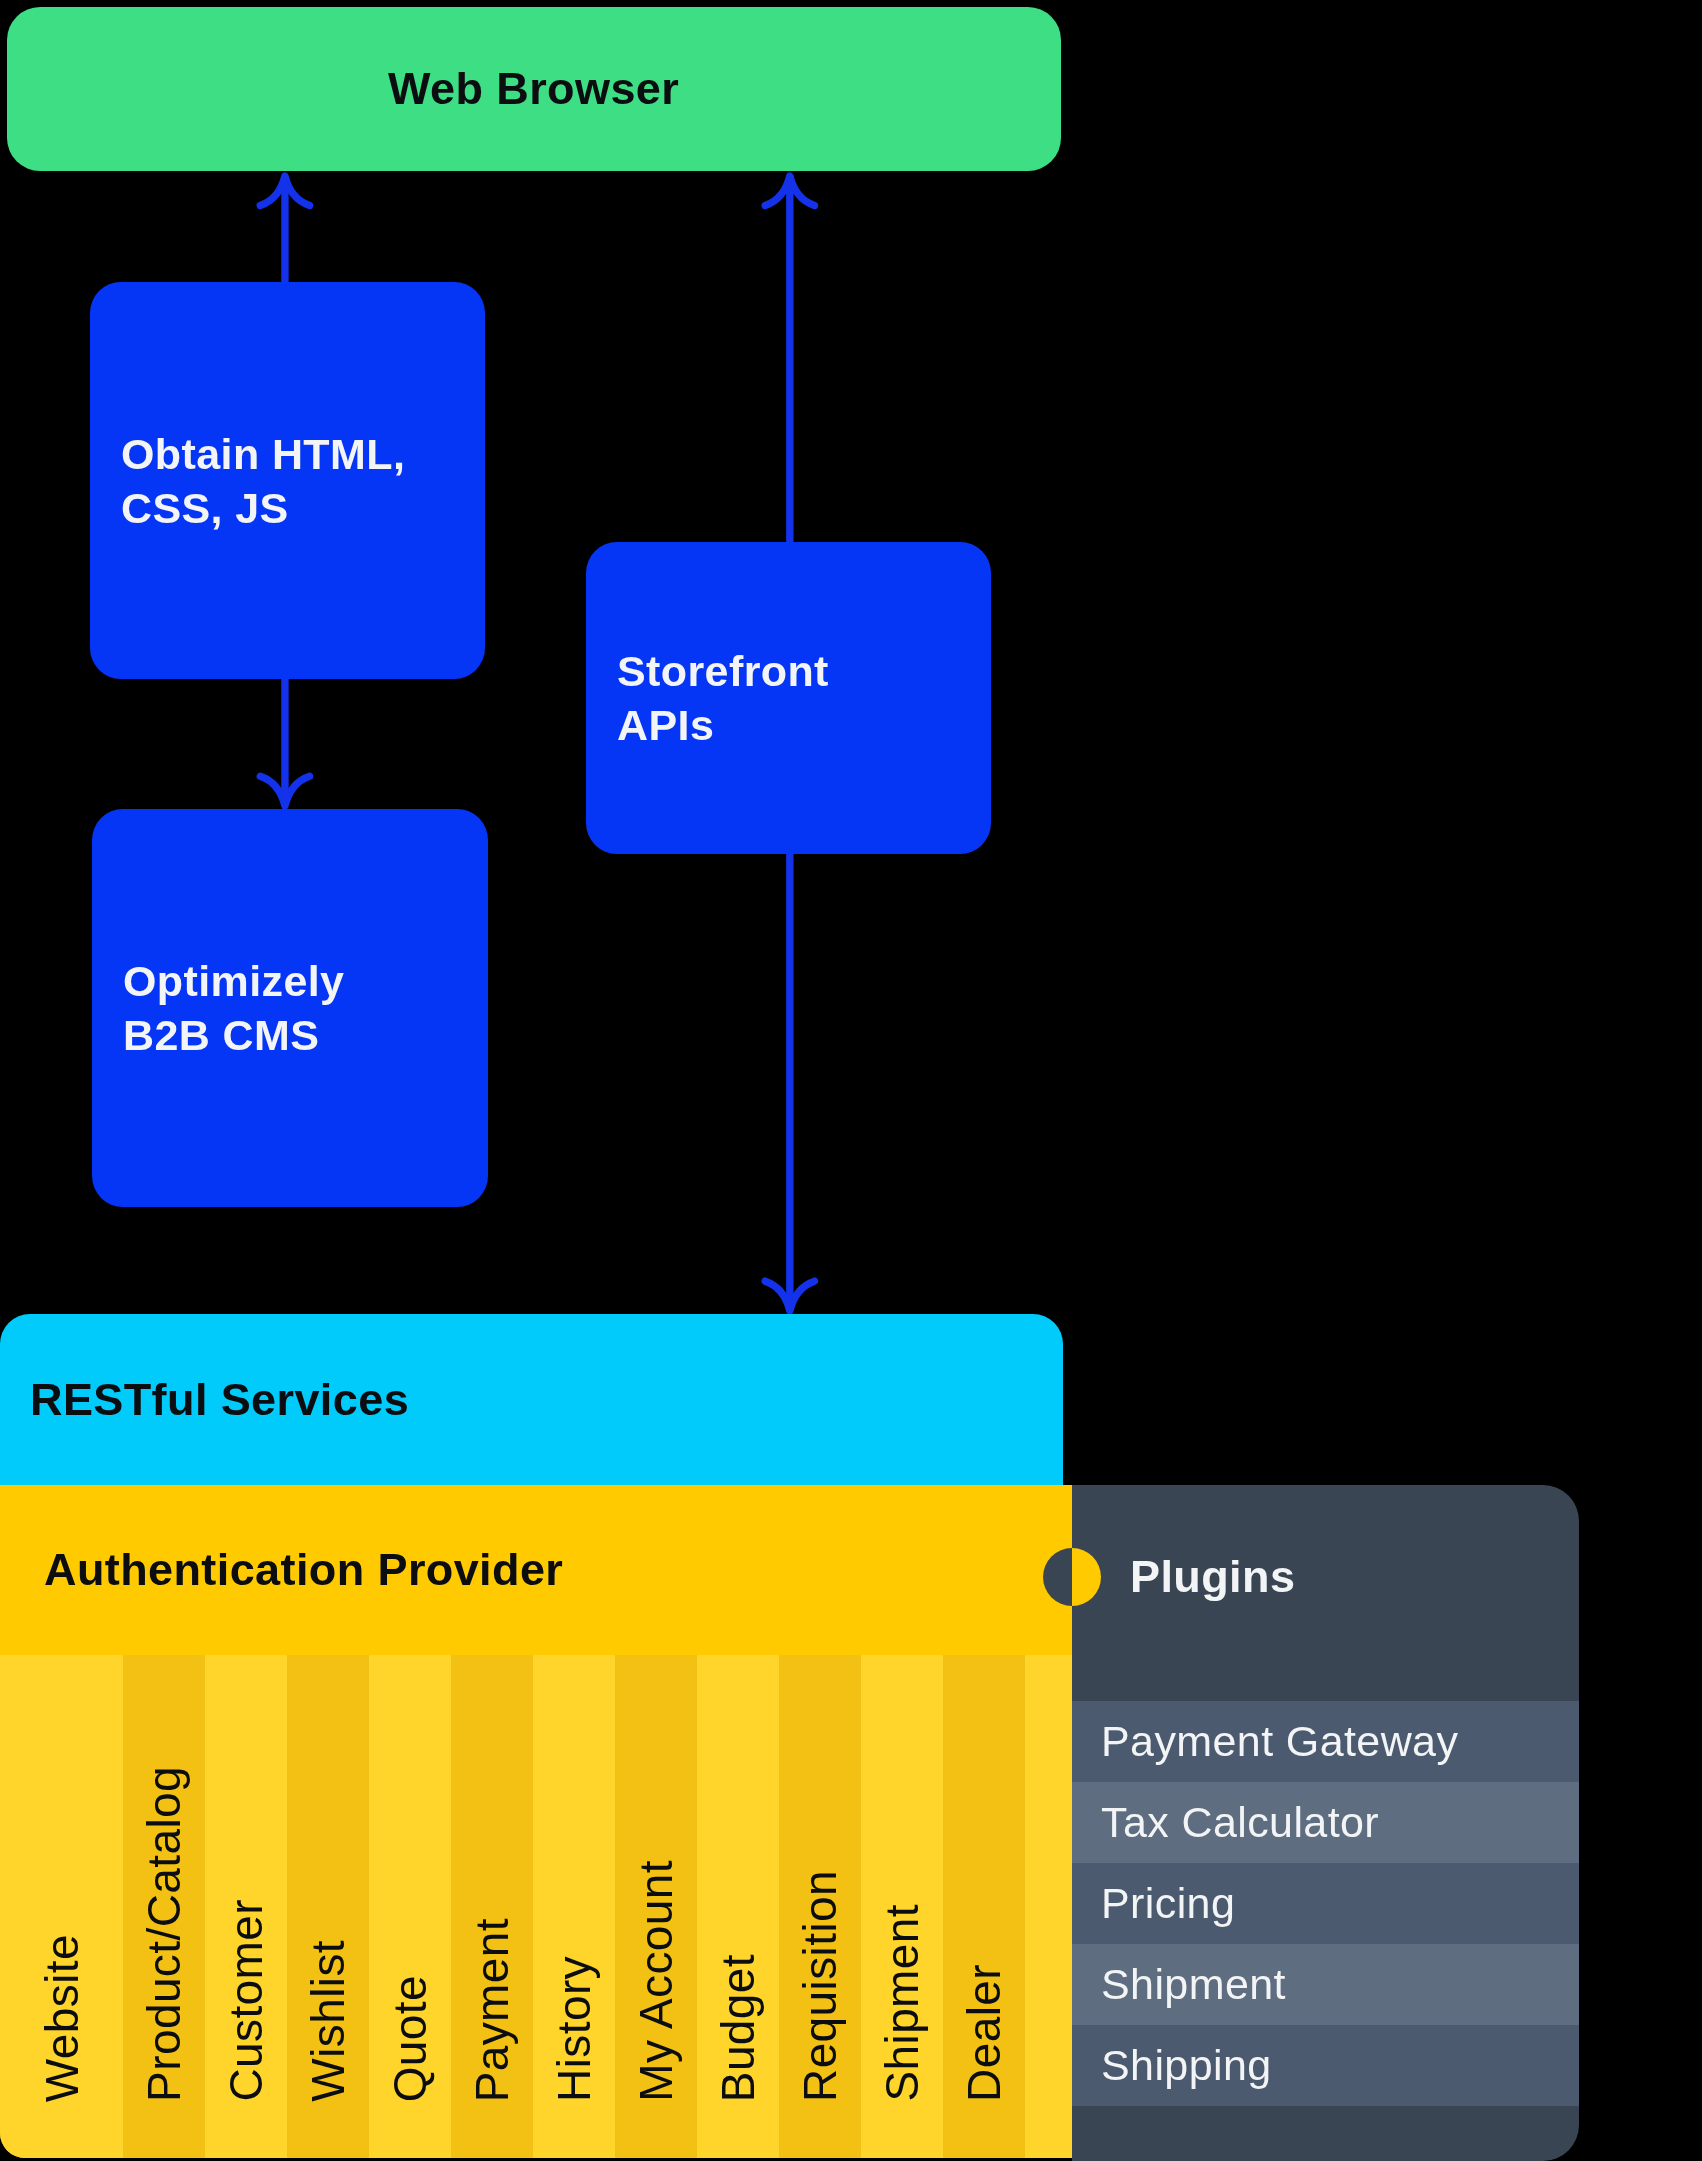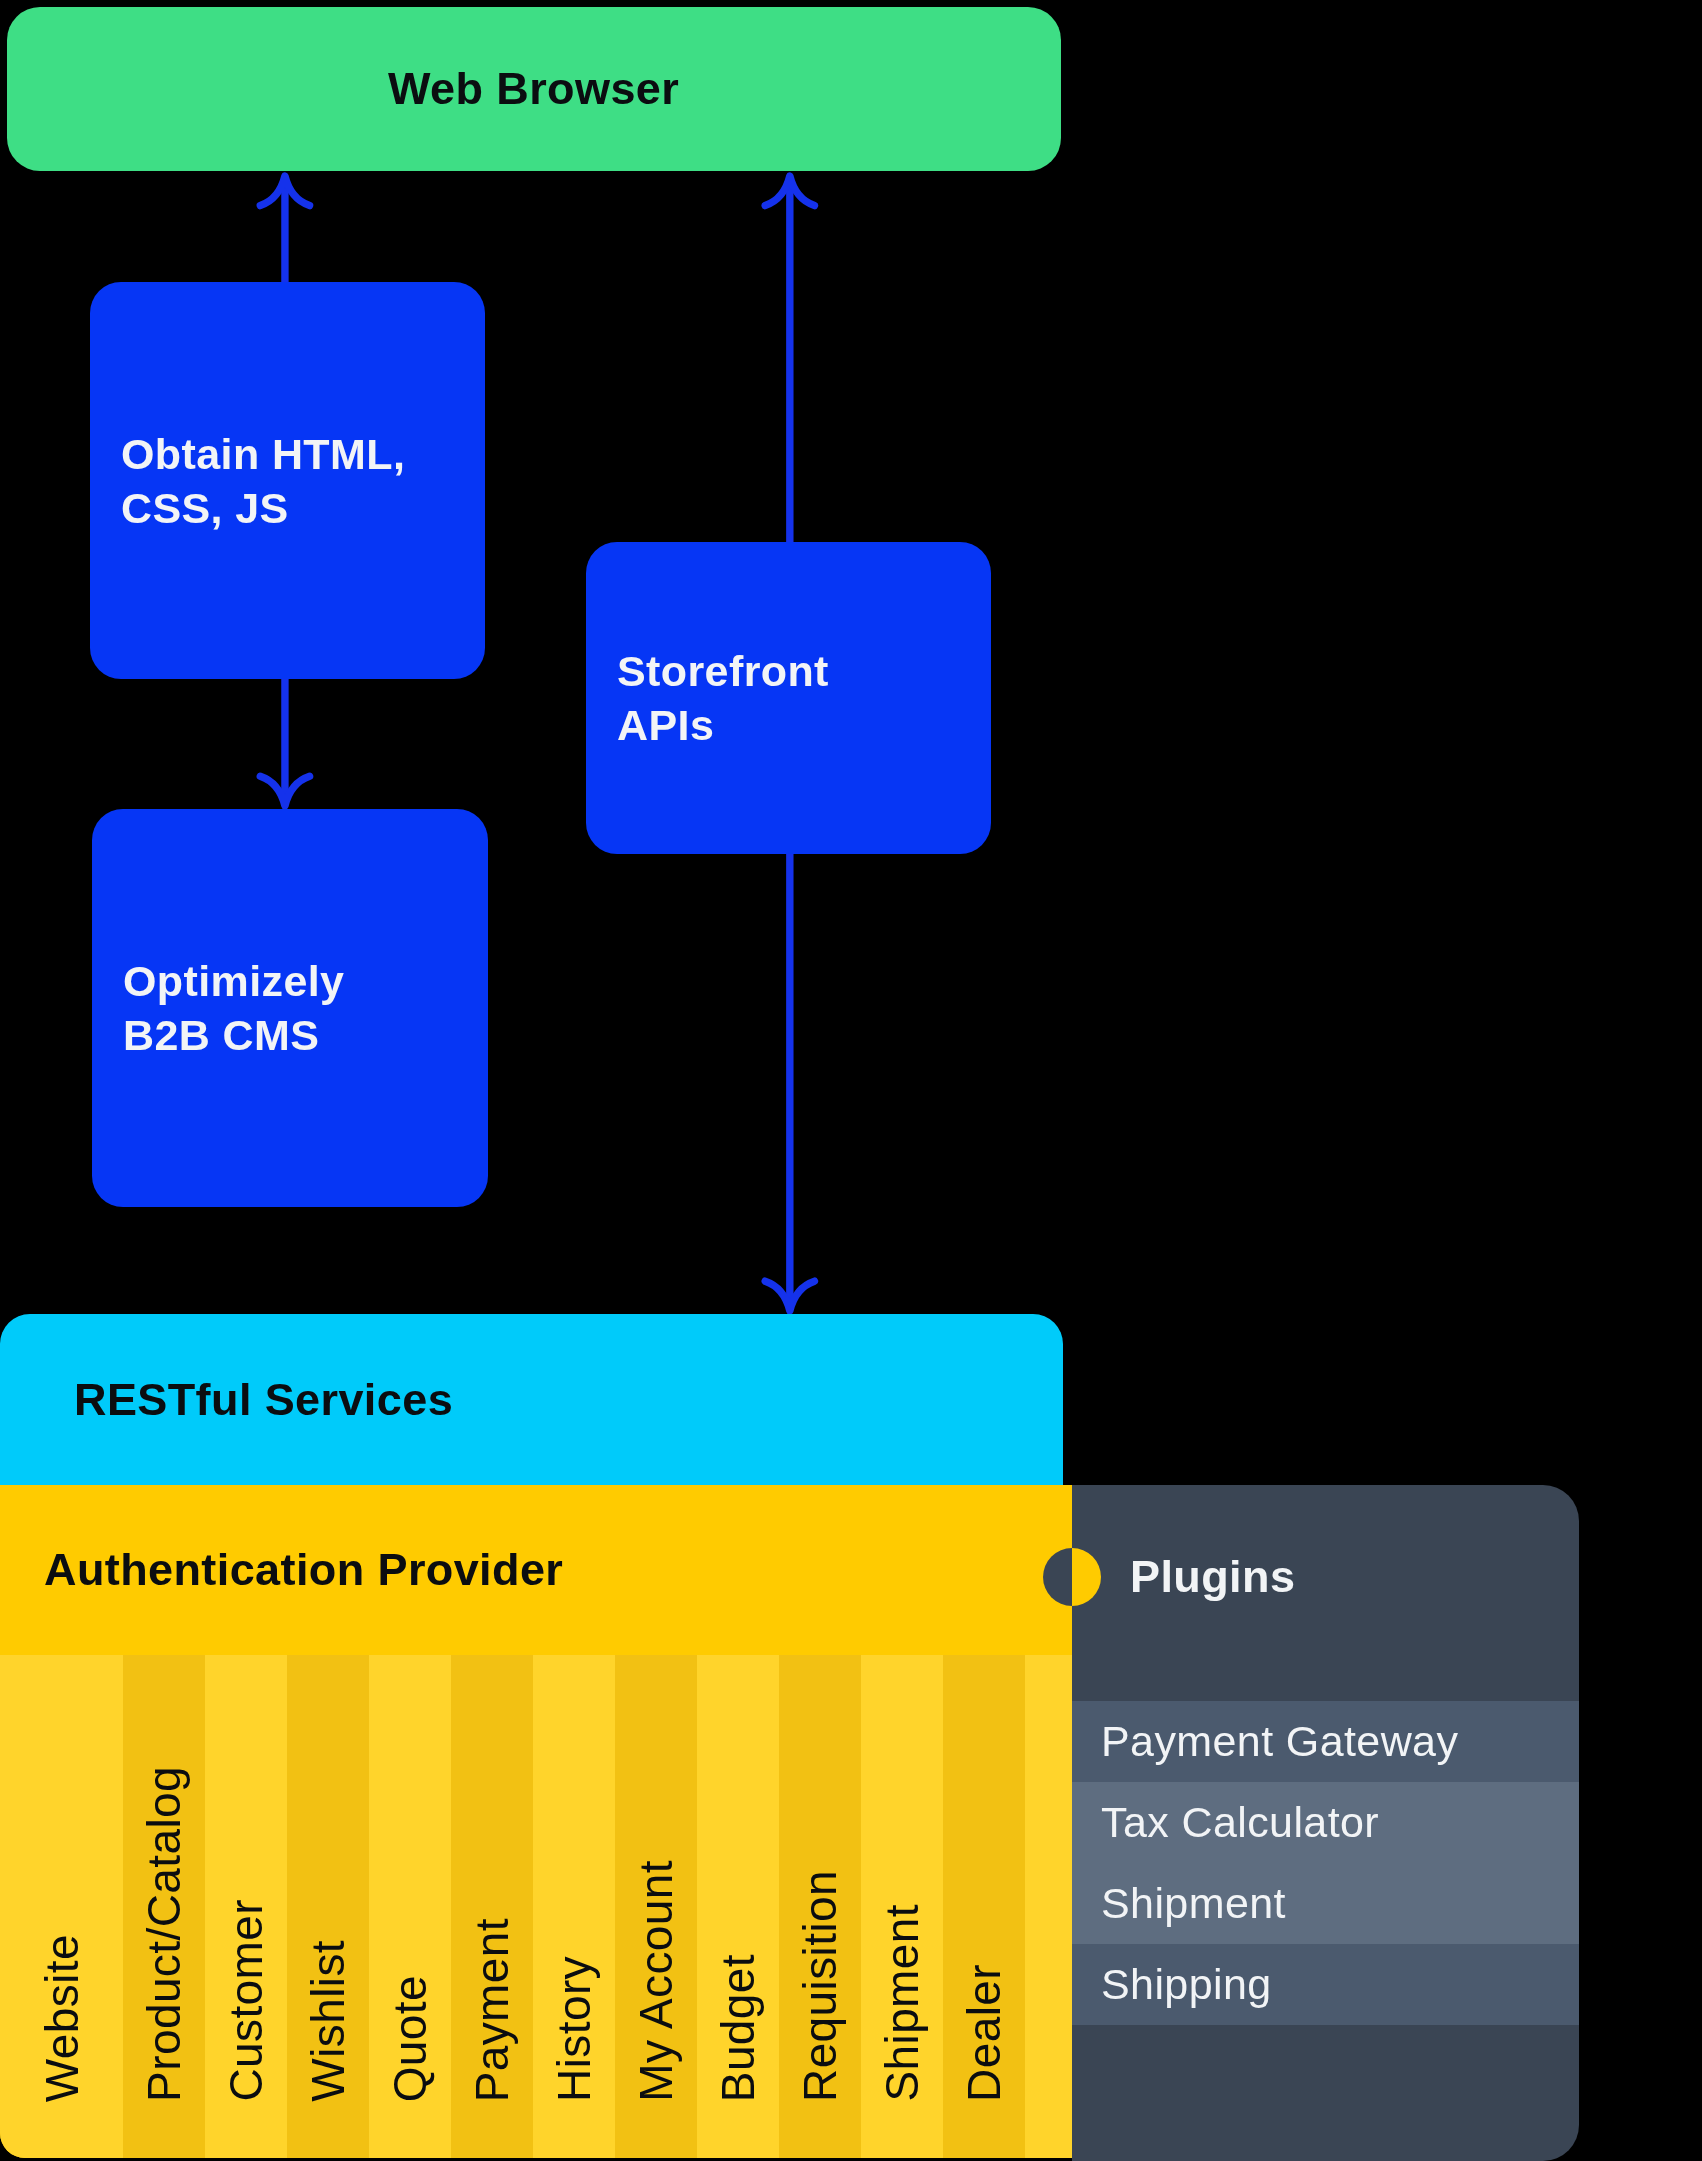--- a/index.html
+++ b/index.html
@@ -46,21 +46,21 @@
   }
   .box-obtain     { left: 90px; top: 282px; width: 395px; height: 397px; }
   .box-storefront { left: 586px; top: 542px; width: 405px; height: 312px; }
   .box-cms        { left: 92px; top: 809px; width: 396px; height: 398px; }
 
   .restful-bar {
     left: 0; top: 1314px; width: 1063px; height: 172px;
     background: var(--services_cyan);
     border-radius: 30px 30px 0 0;
     display: flex; align-items: center;
-    padding-left: 74px;
+    padding-left: 30px;
   }
   .restful-bar .lbl, .auth-bar .lbl {
     font-size: 45px; font-weight: 700; color: var(--text_dark); letter-spacing: 0.4px;
   }
 
   
   .yellow-band {
     left: 0; top: 1485px; width: 1072px; height: 673px;
     background: var(--yellow_base);
     border-radius: 0 0 0 25px;
@@ -203,19 +203,20 @@
   </div>
 
   <div class="node plugins-panel">
     <div class="plugins-header">
       <div class="plugin-bullet"></div>
       <div class="plugins-title">Plugins</div>
     </div>
     <div class="plugin-rows">
       <div class="plugin-row shade-a">Payment Gateway</div>
       <div class="plugin-row shade-b">Tax Calculator</div>
+      <div class="plugin-row shade-a">Pricing</div>
       <div class="plugin-row shade-b">Shipment</div>
       <div class="plugin-row shade-a">Shipping</div>
     </div>
   </div>
 
 </div>
 
 
 </body></html>

